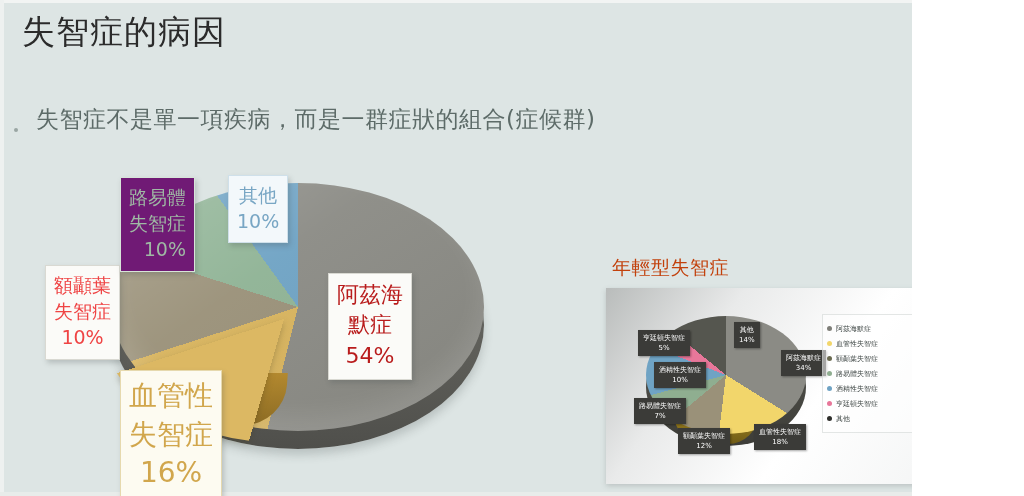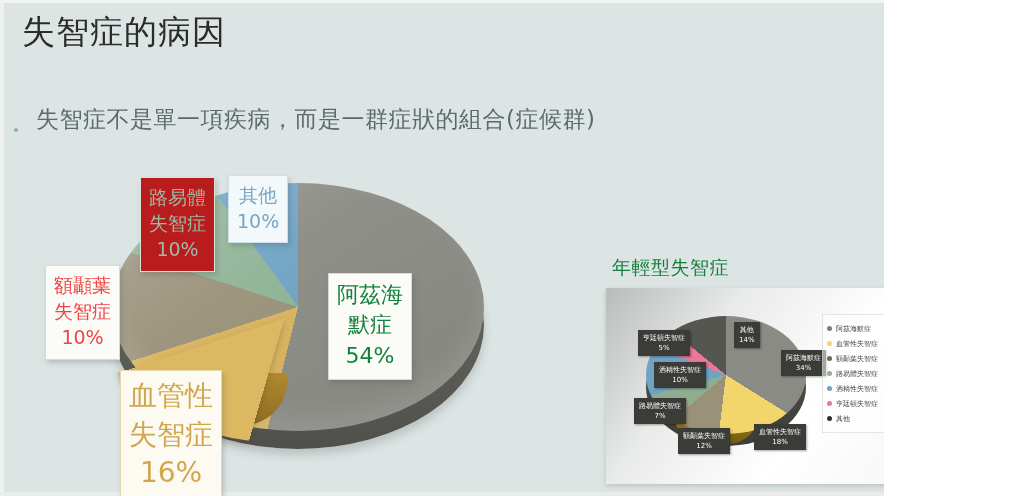--- a/index.html
+++ b/index.html
@@ -12,20 +12,21 @@
     overflow: hidden;
     background: #ffffff;
     font-family: "DejaVu Sans", "Liberation Sans", sans-serif;
   }
   .slide {
     position: relative;
     width: 884px;
     height: 496px;
     background: #dde5e4;
     overflow: hidden;
+    padding-left: 28px;
   }
   
   .edge-top {
     position: absolute;
     left: 0; top: 0;
     width: 1024px; height: 3px;
     background: #f2f4f3;
   }
   .edge-left {
     position: absolute;
@@ -158,33 +159,33 @@
     background: #fbfbf8;
     border: 1px solid #d9d9d2;
     box-shadow: 2px 3px 5px rgba(70,80,78,0.25);
     text-align: center;
     padding: 6px 8px 8px 8px;
     line-height: 1.38;
     font-size: 19px;
     white-space: nowrap;
   }
   .lbl span { display: block; }
-  .lbl-ad       { left: 288px; top: 108px; color: #15803d; font-size: 22px; }
+  .lbl-ad       { left: 288px; top: 108px; color: #b91c1c; font-size: 22px; }
   .lbl-vascular { left: 80px;  top: 205px; color: #d1a64c; background: #fdfbf1; border-color: #e6d9ae; font-size: 28px; }
   .lbl-ftd      { left: 5px;   top: 100px; color: #ef4444; }
-  .lbl-lewy     { left: 100px;  top: 12px;  color: #9fb9a4; background: #b91c1c; border-color: #d7e4d9; }
+  .lbl-lewy     { left: 80px;  top: 12px;  color: #9fb9a4; background: #701a75; border-color: #d7e4d9; text-align: right; }
   .lbl-other    { left: 188px; top: 10px;  color: #78a6c4; background: #f3f8fb; border-color: #cfe0ea; }
 
   
   .inset-title {
     position: absolute;
     left: 612px;
     top: 255px;
     font-size: 19px;
-    color: #15803d;
+    color: #c2410c;
     letter-spacing: 0.5px;
     white-space: nowrap;
   }
   .inset-panel {
     position: absolute;
     left: 606px;
     top: 288px;
     width: 330px;
     height: 196px;
     background: linear-gradient(125deg, #b9bcbb 0%, #e9eaea 30%, #ffffff 62%, #f4f5f5 100%);

